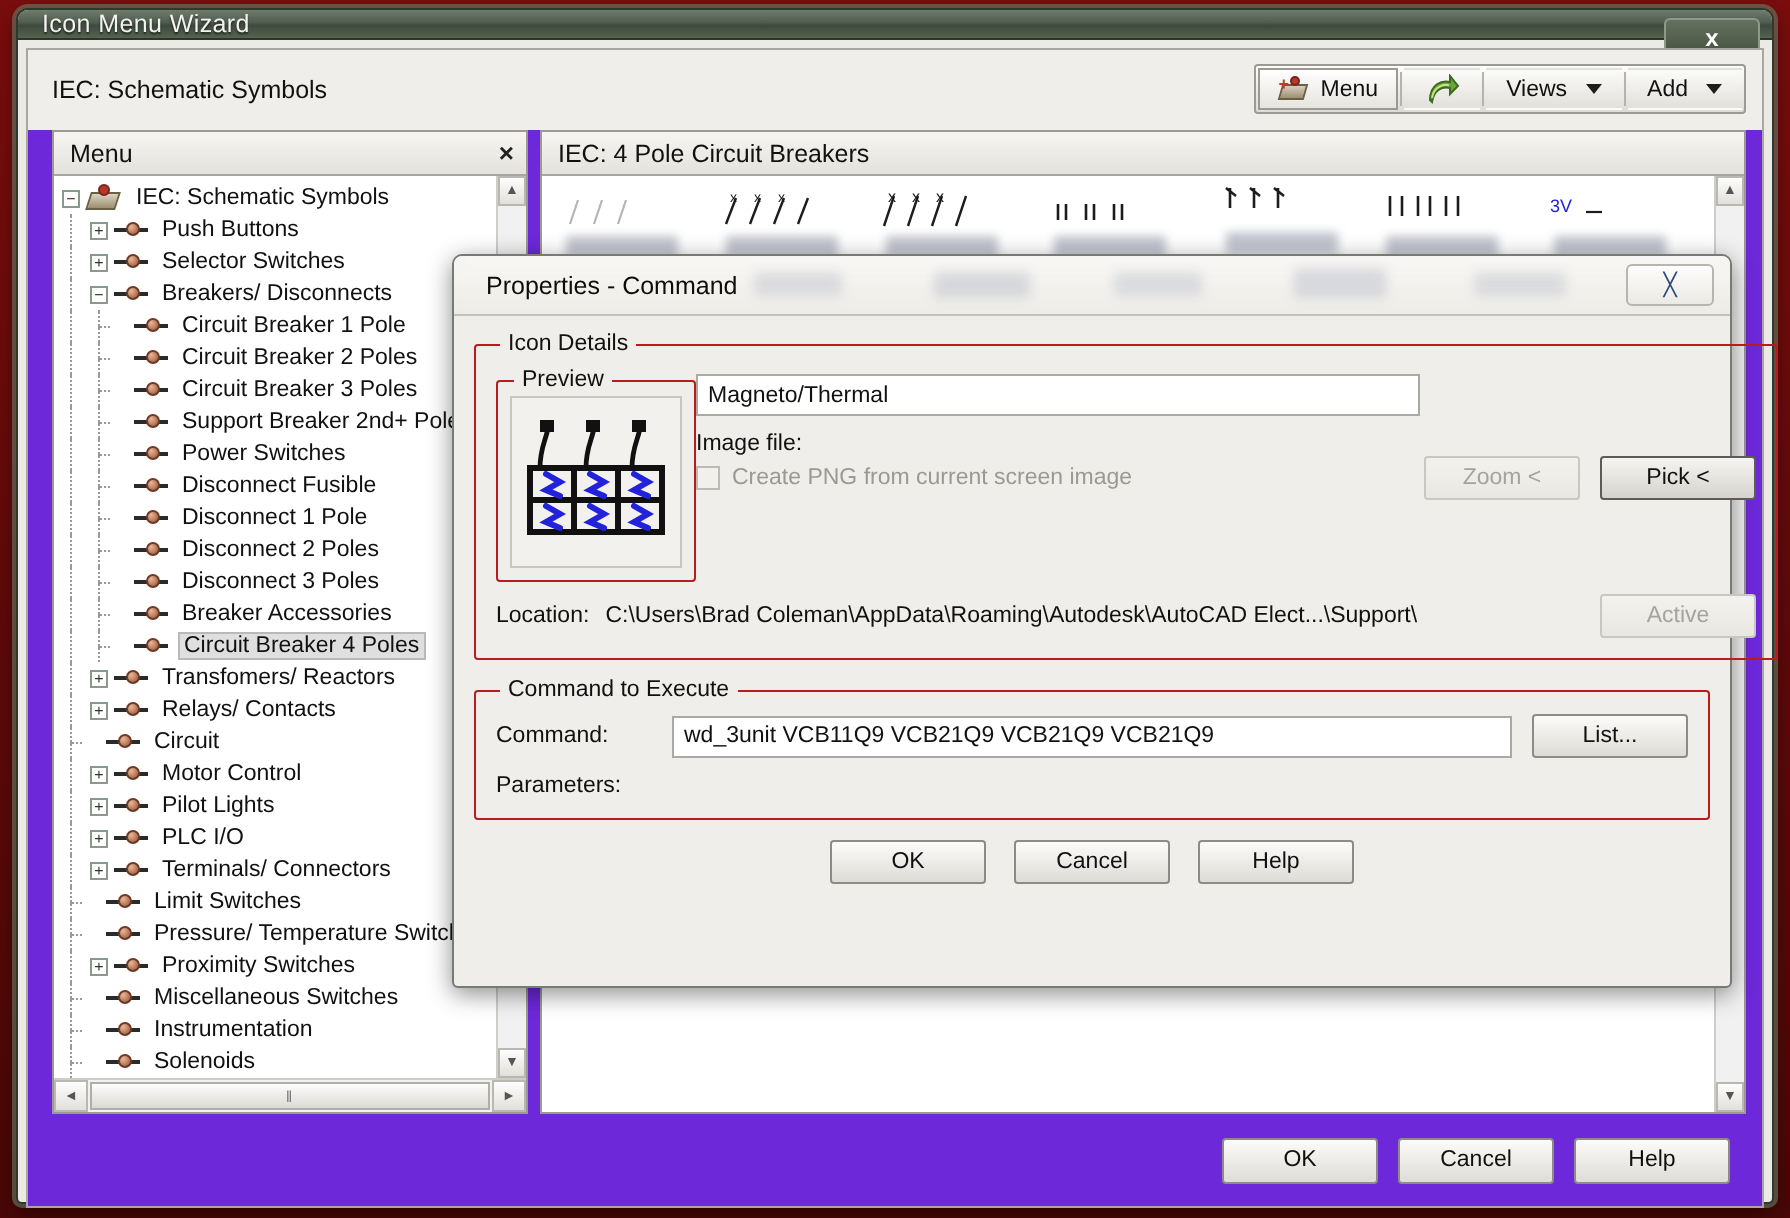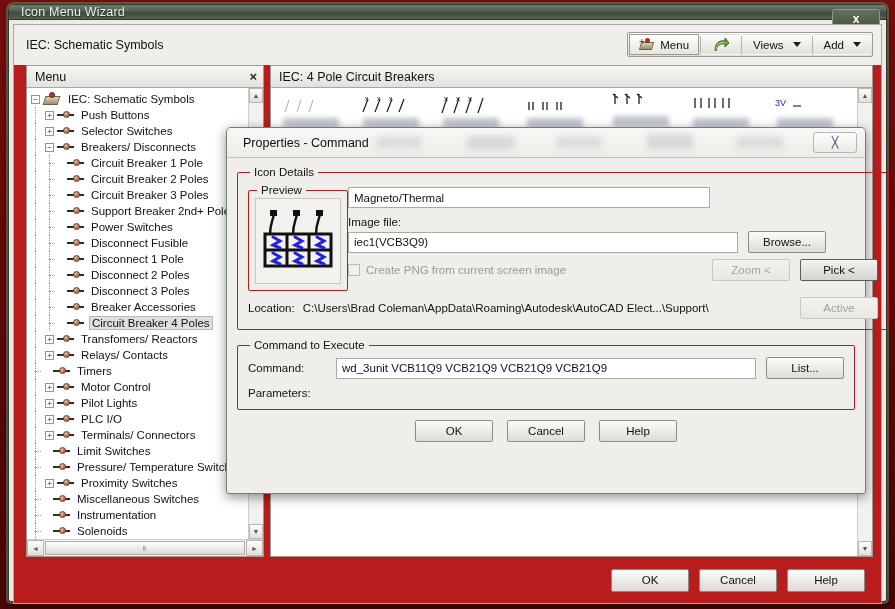--- a/index.html
+++ b/index.html
@@ -49,21 +49,21 @@
     border-radius: 3px;
     background: linear-gradient(180deg,#64715f,#46523f);
     color: #fff; font-size: 12px; font-weight: bold;
     display: flex; align-items: center; justify-content: center;
     cursor: pointer;
   }
 
   #window-body {
     flex: 1;
     margin: 4px;
-    background: #b91c1c;
+    background: #6d28d9;
     border: 1px solid #a9a69f;
     display: flex; flex-direction: column;
     position: relative;
   }
 
   
   #header-strip {
     height: 40px;
     display: flex; align-items: center;
     padding: 0 8px 0 12px;
@@ -598,21 +598,21 @@
                 </span>
                 <span class="lbl">Relays/ Contacts</span>
               </div>
               <div class="node">
                 <span class="dots elbow"></span>
                 <span class="exp none"></span>
                 <span class="sym">
                   <span class="bar"></span>
                   <span class="ball"></span>
                 </span>
-                <span class="lbl">Timers</span>
+                <span class="lbl">Circuit</span>
               </div>
               <div class="node">
                 <span class="ind"></span>
                 <span class="exp">+</span>
                 <span class="sym">
                   <span class="bar"></span>
                   <span class="ball"></span>
                 </span>
                 <span class="lbl">Motor Control</span>
               </div>
@@ -841,24 +841,20 @@
                     <path d="M57 49 L64 53 L57 57 L64 60"></path>
                   </g>
                 </svg>
               </div>
             </fieldset>
 
             <div style="flex:1;">
               <div class="txt" style="width:362px; margin:3px 0 8px 0;">Magneto/Thermal</div>
 
               <div class="lab">Image file:</div>
-              <div class="row" style="gap:10px; margin:3px 0 6px 0;">
-                <div class="txt" style="width:390px;">iec1(VCB3Q9)</div>
-                <div class="dlgbtn">Browse...</div>
-              </div>
 
               <div class="row" style="gap:10px;">
                 <div class="chkrow" style="width:442px;">
                   <span class="chk"></span>
                   <span class="chklab">Create PNG from current screen image</span>
                   <span style="flex:1;"></span>
                   <div class="dlgbtn disabled">Zoom &lt;</div>
                 </div>
                 <div class="dlgbtn strong">Pick &lt;</div>
               </div>

